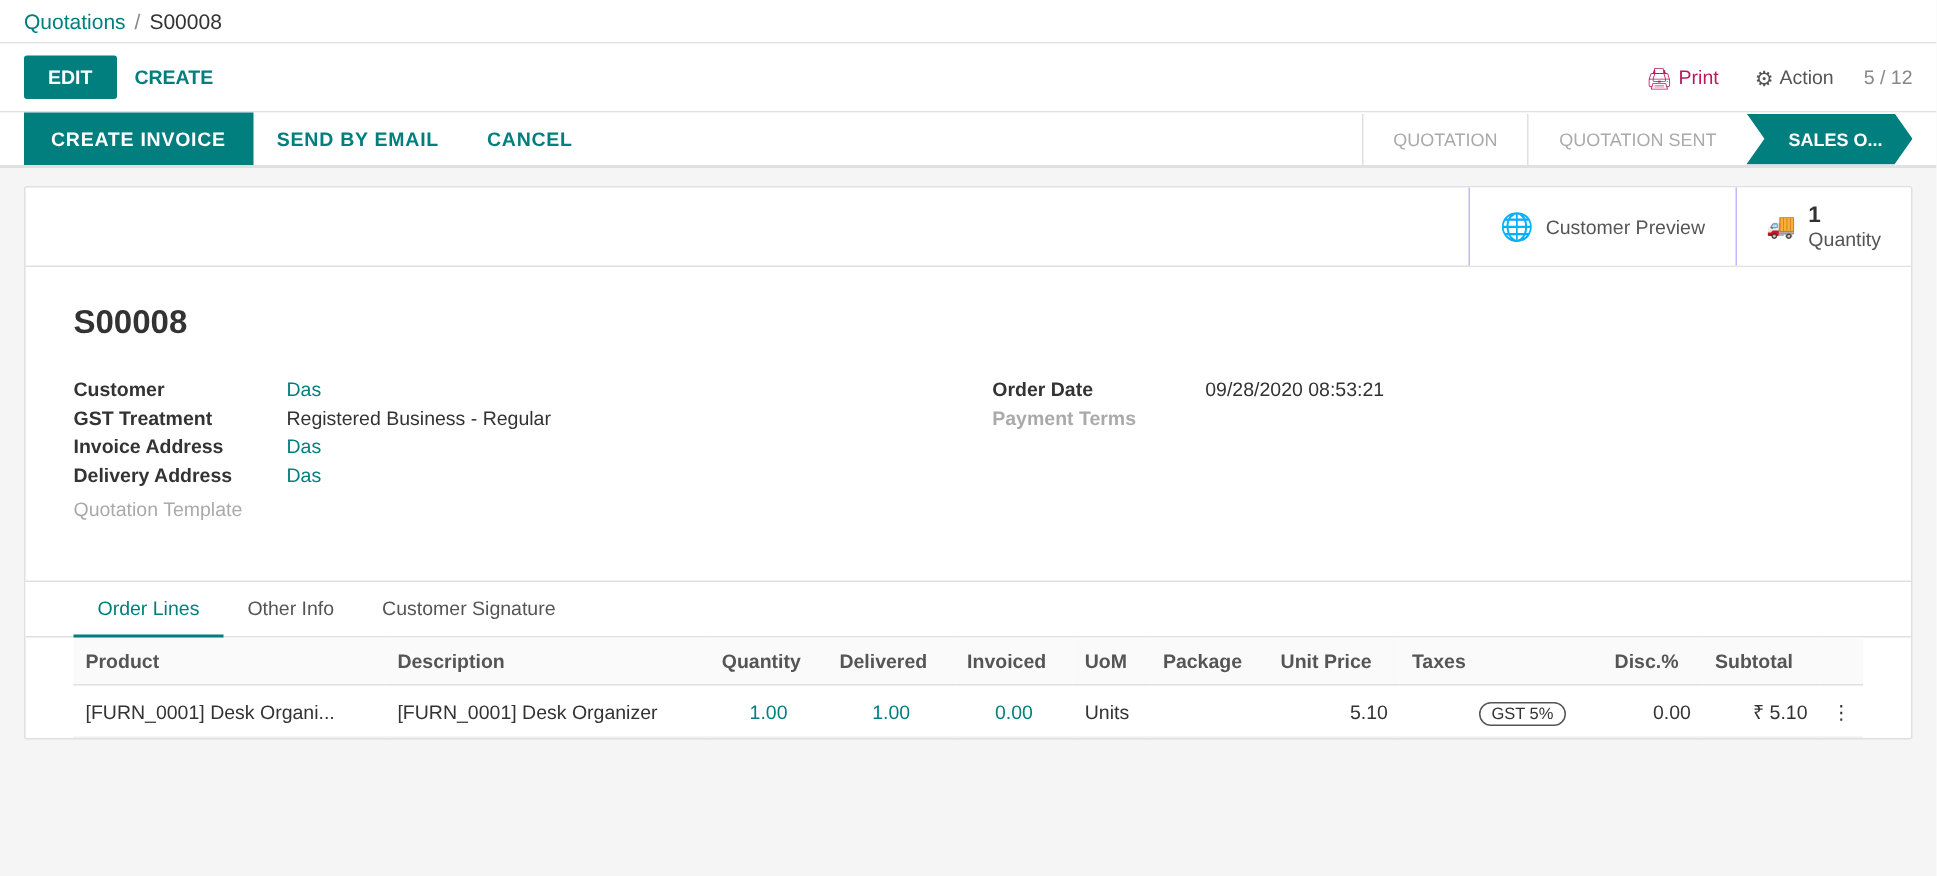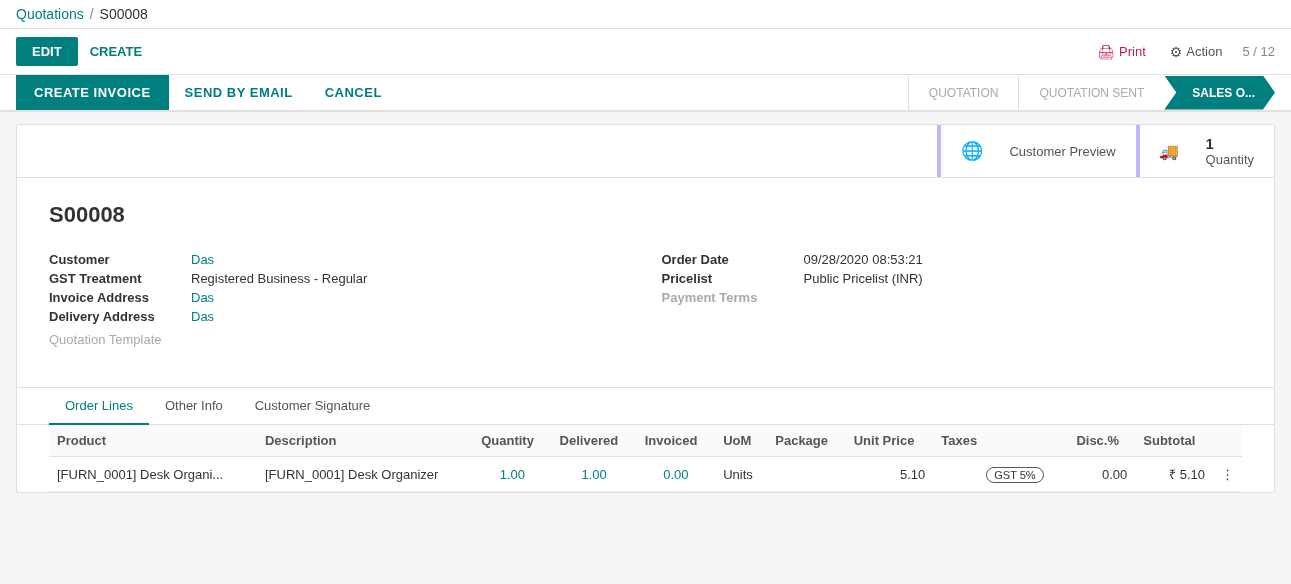--- a/index.html
+++ b/index.html
@@ -133,23 +133,23 @@
     
     .smart-buttons {
       display: flex;
       justify-content: flex-end;
       border-bottom: 1px solid #e0e0e0;
       padding: 0;
     }
     .smart-btn {
       display: flex;
       align-items: center;
-      gap: 26px;
+      gap: 8px;
       padding: 10px 20px;
-      border-left: 4px solid #c4b5fd;
+      border-left: 1px solid #c4b5fd;
       cursor: pointer;
       background: #fff;
       font-size: 13px;
       color: #555;
     }
 
     
     .form-section {
       padding: 24px 32px;
     }
@@ -340,24 +340,20 @@
           </div>
           <div class="form-row">
             <span class="quotation-template">Quotation Template</span>
           </div>
         </div>
 
         <div>
           <div class="form-row">
             <span class="form-label">Order Date</span>
             <span class="form-value">09/28/2020 08:53:21</span>
-          </div>
-          <div class="form-row">
-            <span class="form-label">Pricelist</span>
-            <span class="form-value">Public Pricelist (INR)</span>
           </div>
           <div class="form-row">
             <span class="form-label form-value-muted">Payment Terms</span>
           </div>
         </div>
       </div>
     </div>
 
     <div class="tabs-section">
       <div class="tabs-header">

